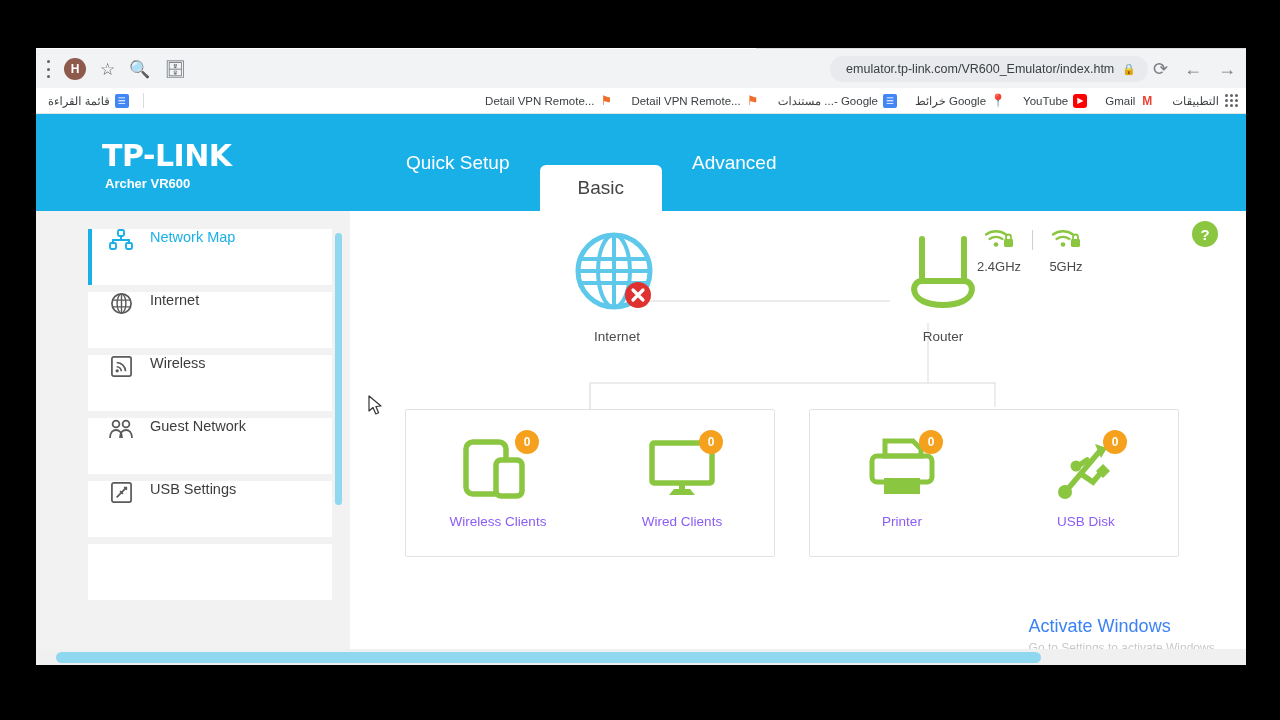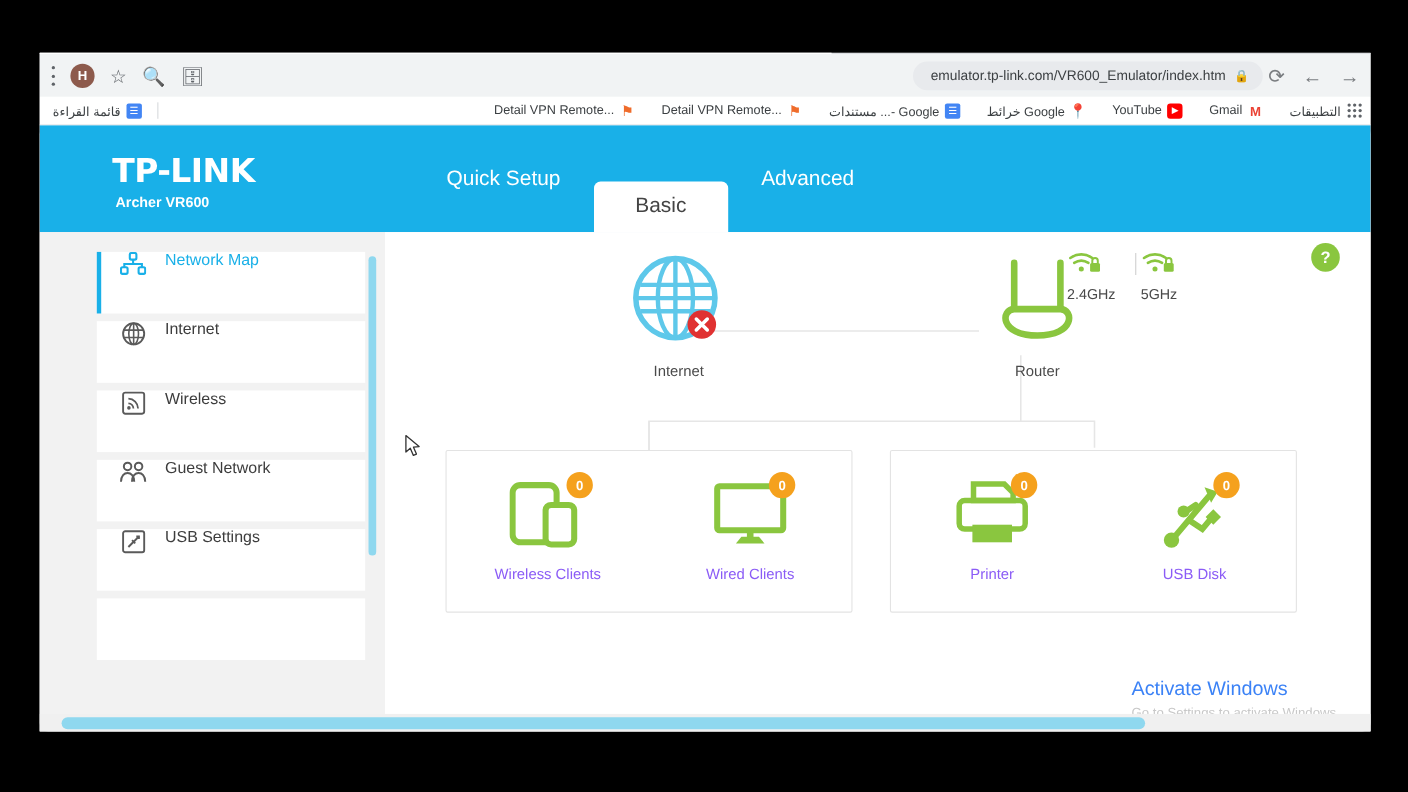--- a/index.html
+++ b/index.html
@@ -50,21 +50,21 @@
   .tb-right .ticon { font-size:18px; color:#7a7d80; }
 
   
   .bookmarks {
     height:26px; background:#ffffff;
     border-bottom:1px solid #e3e5e8;
     display:flex; align-items:center; position:relative;
     font-size:11.5px; color:#3c4043;
   }
   .bm-left { display:flex; align-items:center; gap:6px; padding-left:12px;text-align:center; }
-  .bm-right { position:absolute; right:8px; display:flex; align-items:center; gap:24px; }
+  .bm-right { position:absolute; right:8px; display:flex; align-items:center; gap:18px; }
   .bm { display:flex; align-items:center; gap:5px; white-space:nowrap; }
   .bm-sep { width:1px; height:15px; background:#d8dadd; margin-left:8px; }
   .fav { width:14px; height:14px; display:inline-flex; align-items:center; justify-content:center; font-size:11px; }
   .fav-vpn{ color:#ef6c2b; font-size:13px; }
   .fav-docs{ background:#4285f4; color:#fff; border-radius:2px; font-size:9px; }
   .fav-maps{ color:#34a853; font-size:13px; }
   .fav-yt{ background:#ff0000; color:#fff; border-radius:3px; font-size:8px; }
   .fav-gmail{ color:#ea4335; font-weight:bold; font-size:12px; }
   .apps-grid{ display:grid; grid-template-columns:repeat(3,3px); grid-template-rows:repeat(3,3px); gap:2px; }
   .apps-grid i{ display:block;width:3px;height:3px;border-radius:50%;background:#5f6368; }
@@ -138,21 +138,21 @@
 
   .netmap { position:absolute; left:0; top:0; width:100%; height:100%; }
 
   .node { position:absolute; text-align:center; }
   .node .caption { font-size:13.5px; color:#4a4a4a; margin-top:8px; }
 
   #internet-node { left:202px; top:20px; width:130px; }
   #router-node   { left:528px; top:20px; width:130px; }
 
   .band-row { position:absolute; left:620px; top:15px; display:flex; align-items:flex-start; gap:0px; }
-  .band { width:58px; text-align:left; }
+  .band { width:58px; text-align:center; }
   .band .bl { font-size:13px; color:#4a4a4a; margin-top:3px; }
   .band-sep { width:1px; height:20px; background:#cfcfcf; margin:4px 4px 0 4px; }
 
   .panel {
     position:absolute; border:1px solid #e3e3e3; background:#fff;
     display:flex; align-items:center; justify-content:space-around;
     border-radius:2px;
   }
   #panel-clients { left:55px; top:198px; width:370px; height:148px; }
   #panel-usb     { left:459px; top:198px; width:370px; height:148px; }

